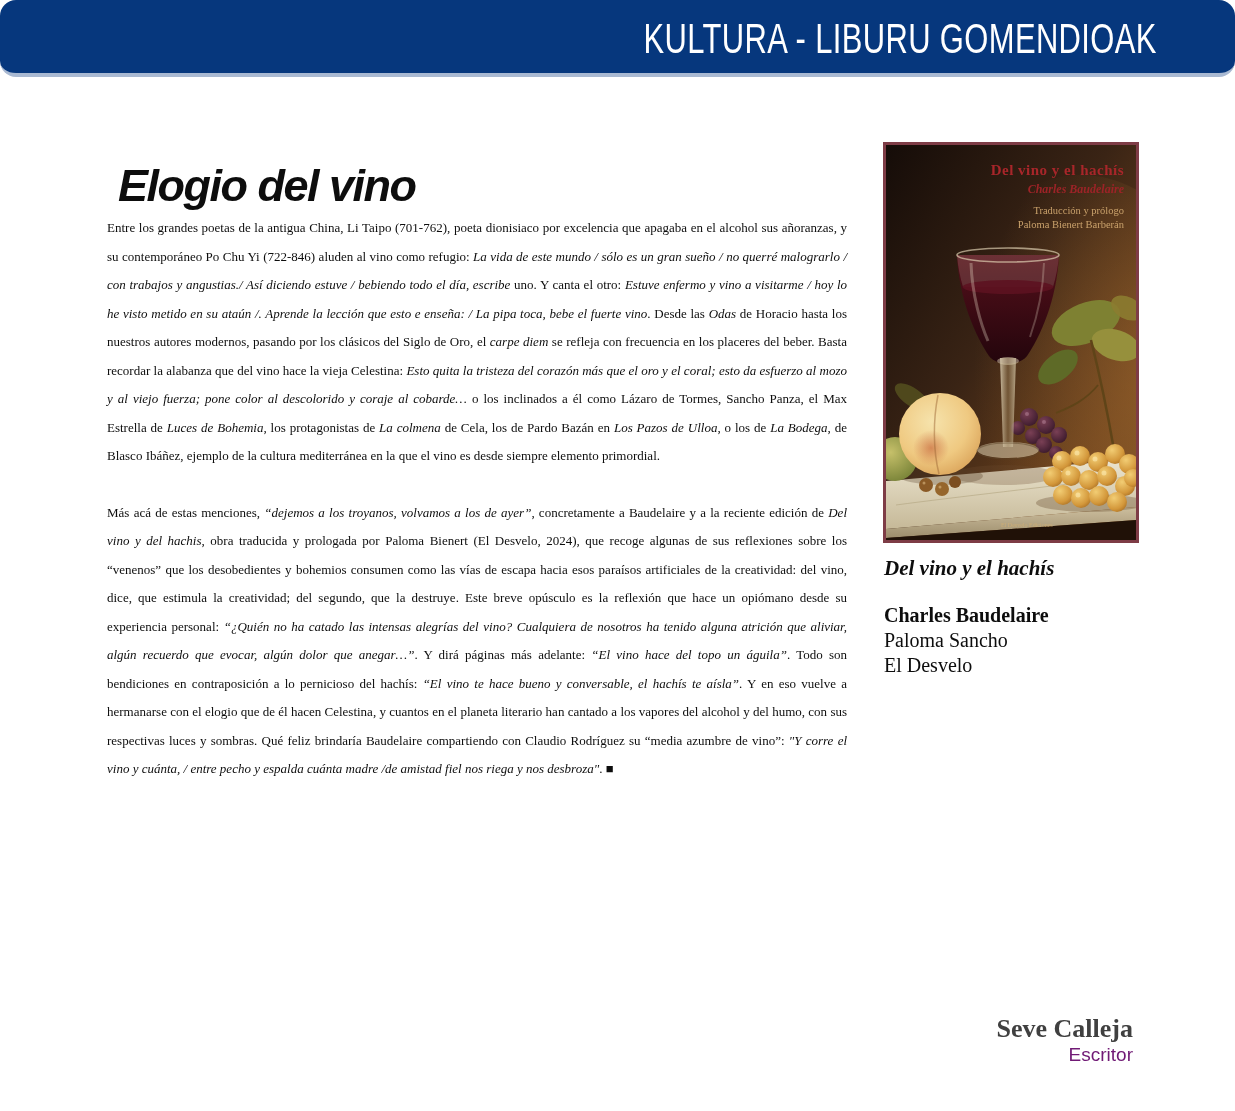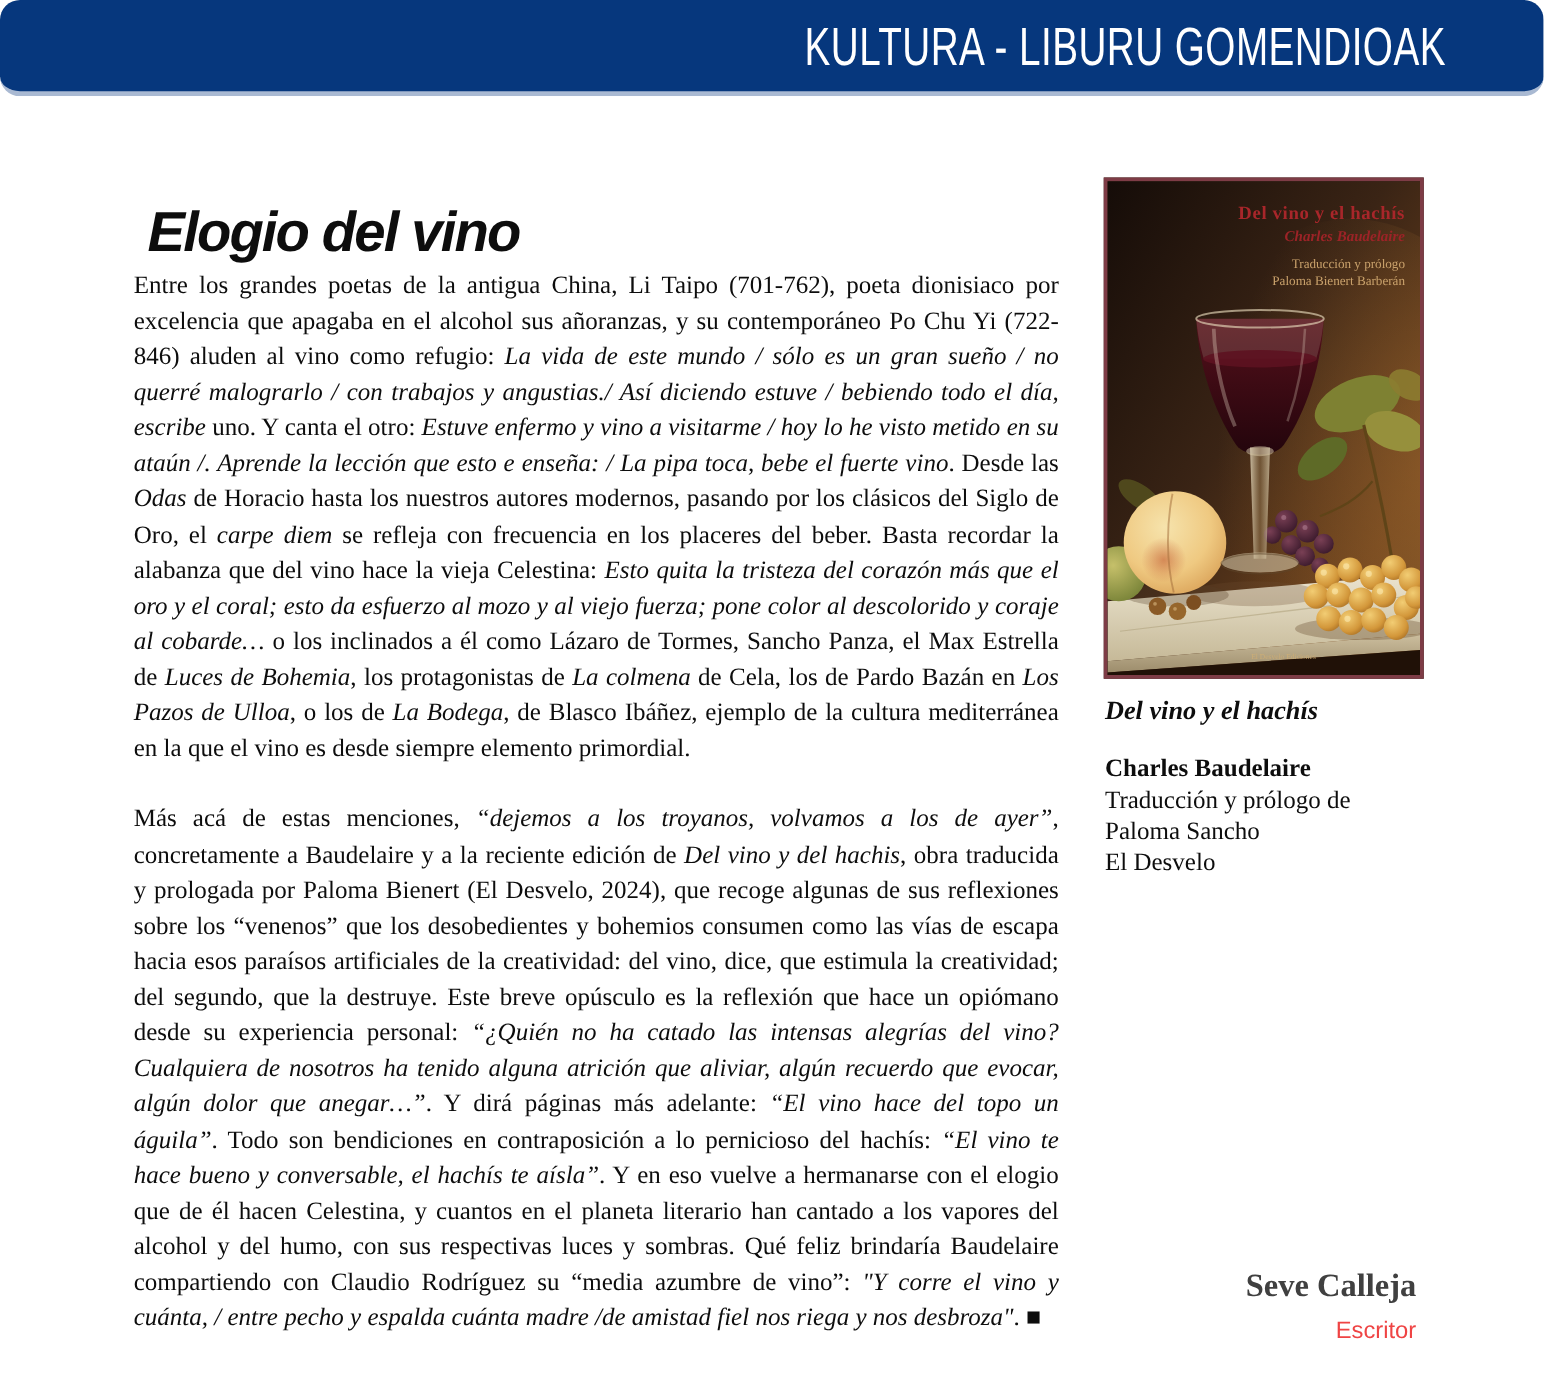--- a/index.html
+++ b/index.html
@@ -17,21 +17,21 @@
     font-size:43px; font-weight:normal; letter-spacing:0.5px;
     transform:scaleX(0.72); transform-origin:right center; white-space:nowrap;
   }
   .article-title {
     position:absolute; left:105px; top:130px;
     font-family:"Liberation Sans", sans-serif; font-weight:bold; font-style:italic;
     font-size:45px; letter-spacing:-1.5px; color:#0d0d0d;margin-left:13px;
   }
   .article-body {
     position:absolute; left:107px; top:214px; width:740px;
-    font-size:20px; line-height:28.5px; text-align:justify; color:#0d0d0d;
+    font-size:13px; line-height:28.5px; text-align:justify; color:#0d0d0d;
   }
   .article-body p { margin:0 0 28px 0; }
   .it { font-style:italic; }
   .cover {
     position:absolute; left:883px; top:142px; width:250px; height:395px;
     border:3px solid #7e3c46; background:#2a1a10;
   }
   .cover svg { display:block; }
   .cover-caption {
     position:absolute; left:884px; top:556px; width:330px;
@@ -40,22 +40,21 @@
   .book-info {
     position:absolute; left:884px; top:603px; width:330px;
     font-size:20px; line-height:25px; color:#0d0d0d;
   }
   .book-author { font-weight:bold; }
   .byline {
     position:absolute; right:102px; top:1014px; text-align:right;
   }
   .byline-author { font-size:26px; font-weight:bold; color:#404040;font-family:Liberation Serif, serif; }
   .byline-role {
-    font-family:"Liberation Sans", sans-serif; font-size:19px; color:#ef4444;
-    margin-top:10px;
+    font-family:"Liberation Sans", sans-serif; font-size:19px; color:#701a75;
   }
 </style>
 </head>
 <body>
 
 <div class="page">
 
   <div class="banner">
     <div class="banner-title">KULTURA - LIBURU GOMENDIOAK</div>
   </div>
@@ -210,21 +209,20 @@
       <text x="238" y="69" text-anchor="end" font-family="Liberation Serif, serif" font-size="10.5" fill="#c9a16b">Traducción y prólogo</text>
       <text x="238" y="83" text-anchor="end" font-family="Liberation Serif, serif" font-size="10.5" fill="#c9a16b">Paloma Bienert Barberán</text>
       <text x="115" y="382" text-anchor="start" font-family="Liberation Serif, serif" font-size="6" fill="#cfae74" opacity="0.9">El Desvelo Ediciones</text>
     </svg>
   </div>
 
   <div class="cover-caption it">Del vino y el hachís</div>
 
   <div class="book-info">
     <div class="book-author">Charles Baudelaire</div>
-    <div>Traducción y prólogo de</div>
     <div>Paloma Sancho</div>
     <div>El Desvelo</div>
   </div>
 
   <div class="byline">
     <div class="byline-author">Seve Calleja</div>
     <div class="byline-role">Escritor</div>
   </div>
 
 </div>

